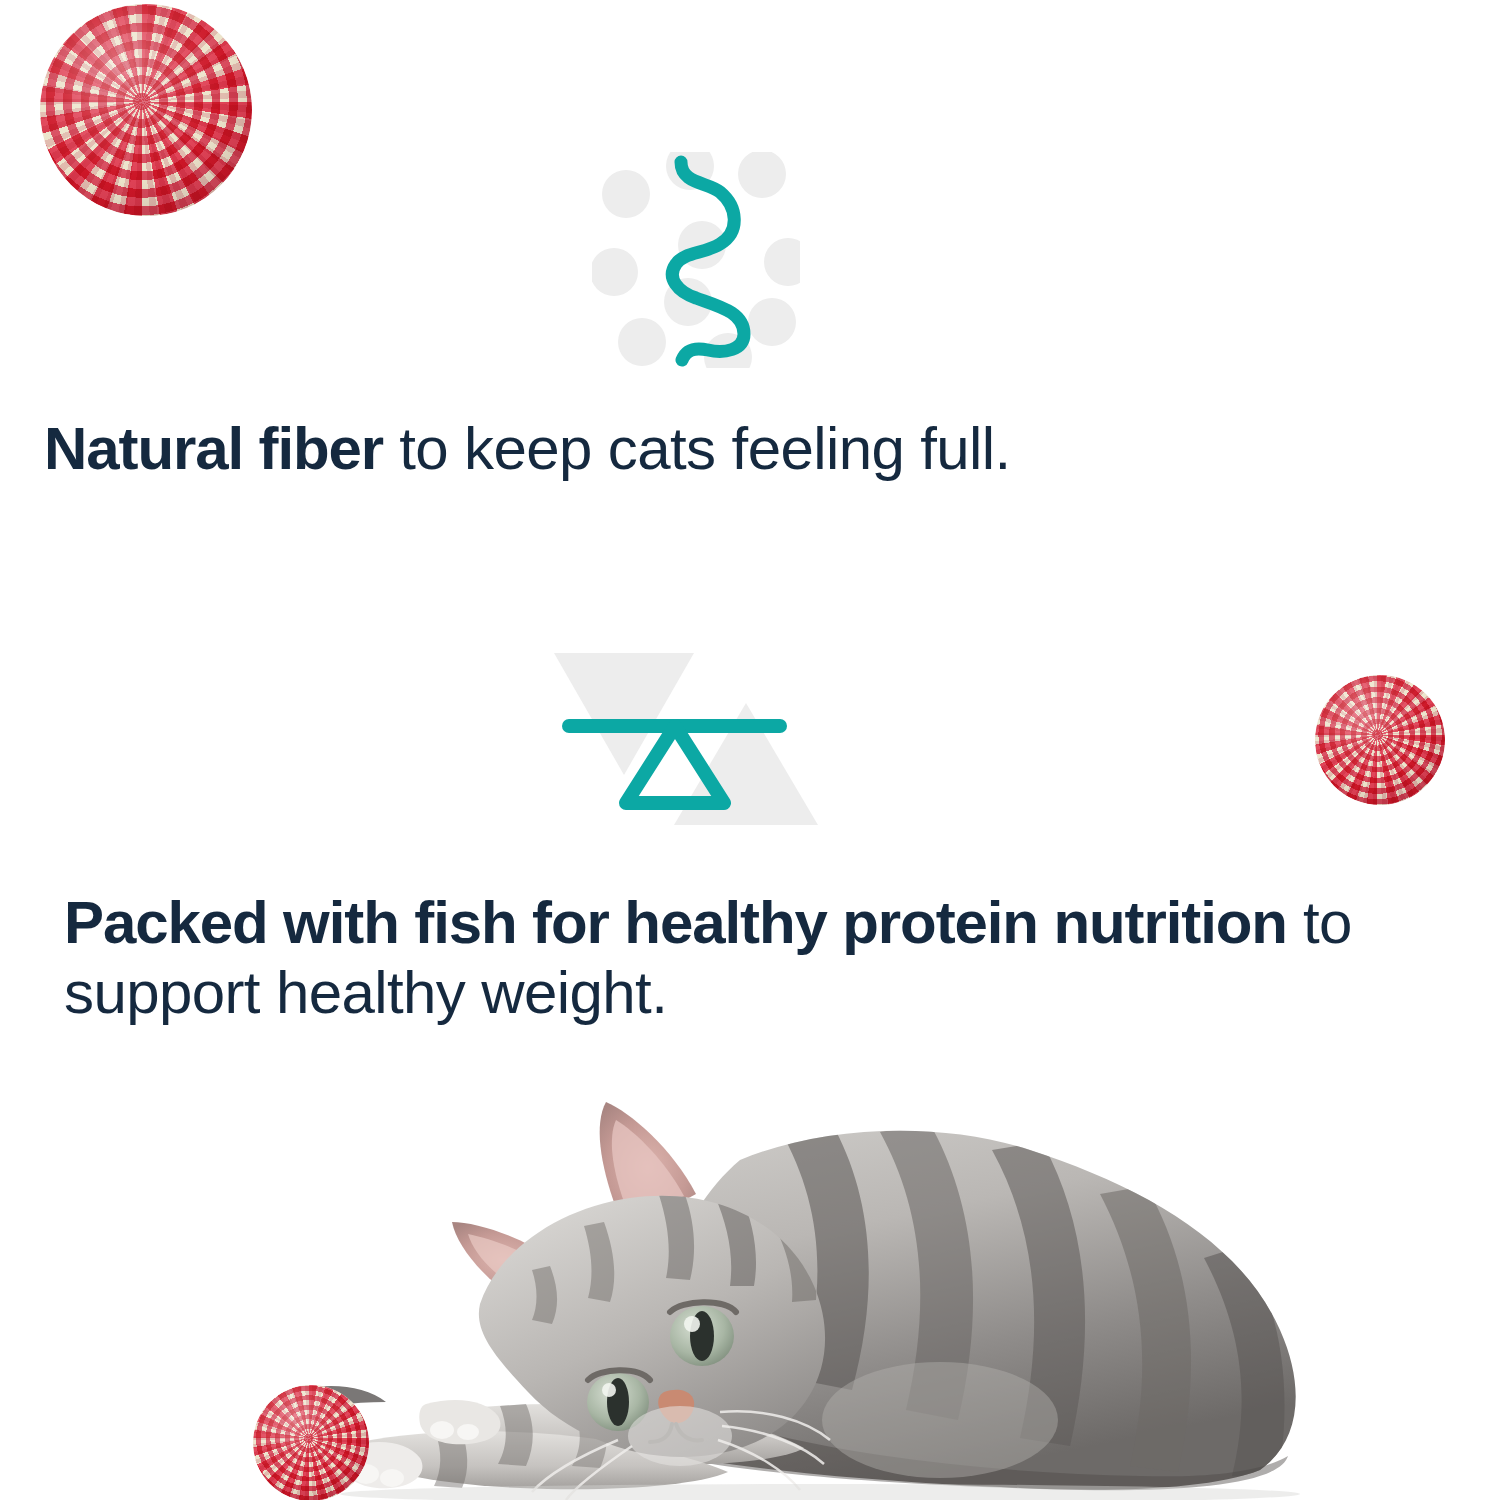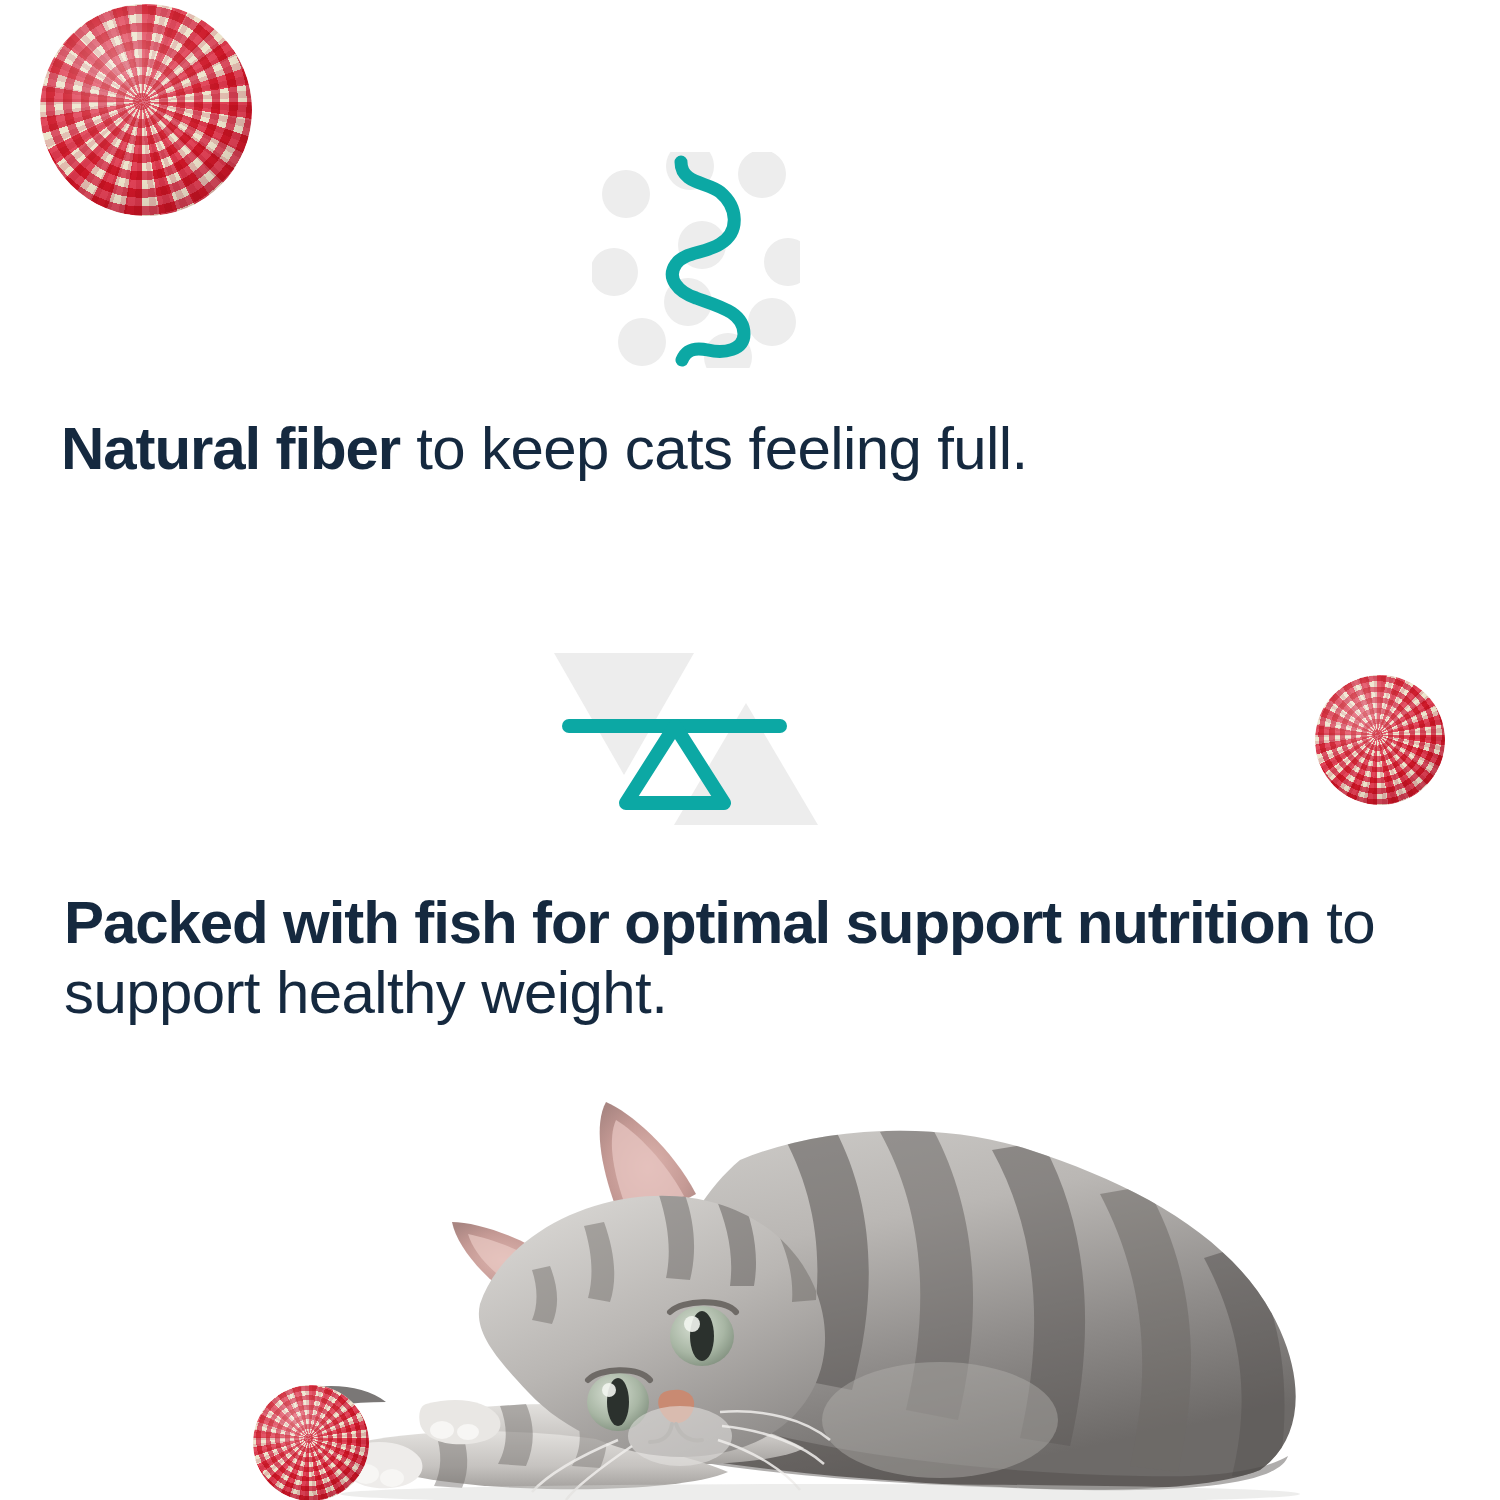--- a/index.html
+++ b/index.html
@@ -98,21 +98,21 @@
 
   
   .headline {
     position: absolute;
     color: #15293f;
     font-family: "Liberation Sans", sans-serif;
     letter-spacing: -0.6px;
     line-height: 1.16;
   }
   #headline-fiber {
-    left: 61px;
+    left: 44px;
     top: 414px;
     width: 1400px;
     font-size: 60px;
     font-weight: 300;
     white-space: nowrap;
   }
   #headline-protein {
     left: 64px;
     top: 888px;
     width: 1380px;
@@ -190,21 +190,21 @@
   </div>
 
   <div class="ball" id="ball-right">
     <div class="spiral"></div>
     <div class="spiral2"></div>
     <div class="spiral3"></div>
     <div class="shade"></div>
   </div>
 
   <div class="headline" id="headline-protein">
-    <b>Packed with fish for optimal support nutrition</b><span> to support healthy weight.</span>
+    <b>Packed with fish for healthy protein nutrition</b><span> to support healthy weight.</span>
   </div>
 
   <div id="cat-photo">
     <svg viewBox="0 0 1160 412" xmlns="http://www.w3.org/2000/svg">
       <defs>
         <linearGradient id="bodyG" x1="0" y1="0" x2="0.4" y2="1">
           <stop offset="0%" stop-color="#cfcdca"></stop>
           <stop offset="35%" stop-color="#bab7b4"></stop>
           <stop offset="70%" stop-color="#8f8c8a"></stop>
           <stop offset="100%" stop-color="#6d6a68"></stop>

